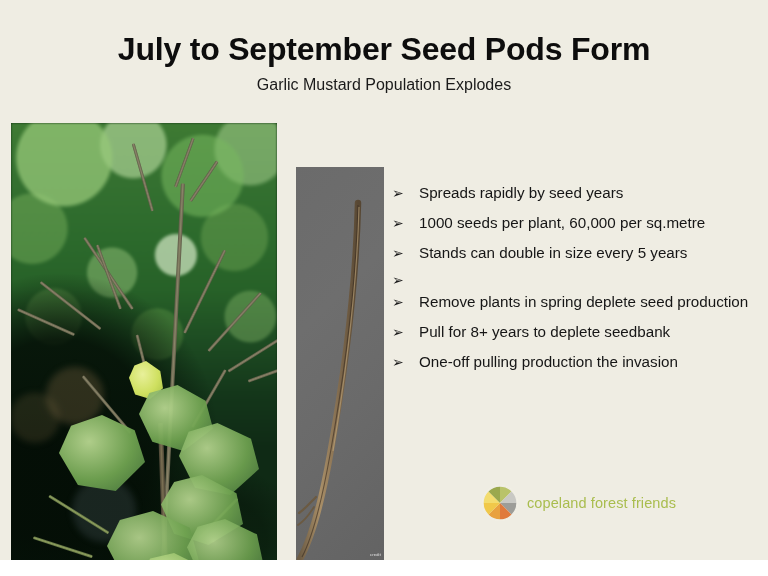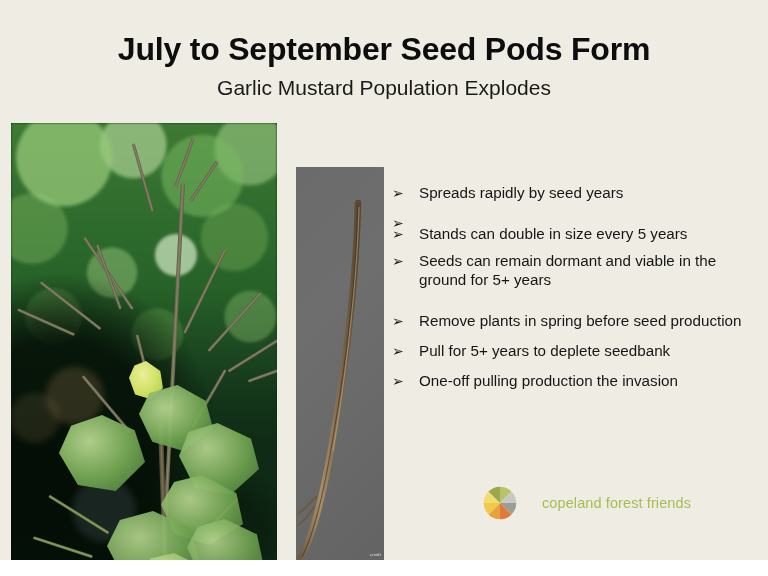--- a/index.html
+++ b/index.html
@@ -30,21 +30,21 @@
     font-family: "Liberation Sans", sans-serif;
     font-size: 32px;
     font-weight: bold;
     color: #0d0d0d;
     letter-spacing: -0.2px;
     line-height: 1.1;
   }
   #slide-subtitle {
     margin-top: 9px;
     font-family: "Liberation Sans", sans-serif;
-    font-size: 21px;
+    font-size: 16px;
     font-weight: normal;
     color: #1a1a1a;
     line-height: 1.1;
   }
 
   
   #photo-plant {
     position: absolute;
     left: 11px;
     top: 123px;
@@ -149,21 +149,21 @@
   .gap-md { height: 8px; }
   .gap-lg { height: 22px; }
 
   
   #logo {
     position: absolute;
     left: 482px;
     top: 485px;
     display: flex;
     align-items: center;
-    gap: 24px;
+    gap: 9px;
   }
   #logo-mark {
     width: 36px;
     height: 36px;
     border-radius: 50%;
     position: relative;
     overflow: hidden;
     background: #f3f1e7;
   }
   #logo-text {
@@ -260,44 +260,44 @@
   <div id="bullets">
 
     <div class="bullet">
       <span class="arrow">➢</span>
       <span>Spreads rapidly by seed years</span>
     </div>
     <div class="gap-sm"></div>
 
     <div class="bullet">
       <span class="arrow">➢</span>
+      <span>1000 seeds per plant, 60,000 per sq.metre</span>
     </div>
     <div class="gap-sm"></div>
 
     <div class="bullet">
       <span class="arrow">➢</span>
       <span>Stands can double in size every 5 years</span>
     </div>
     <div class="gap-md"></div>
 
     <div class="bullet">
       <span class="arrow">➢</span>
-      <span>Seeds can remain dormant and viable in the ground for 5+ years</span>
     </div>
     <div class="gap-lg"></div>
 
     <div class="bullet">
       <span class="arrow">➢</span>
-      <span>Remove plants in spring before seed production</span>
+      <span>Remove plants in spring deplete seed production</span>
     </div>
     <div class="gap-sm"></div>
 
     <div class="bullet">
       <span class="arrow">➢</span>
-      <span>Pull for 5+ years to deplete seedbank</span>
+      <span>Pull for 8+ years to deplete seedbank</span>
     </div>
     <div class="gap-sm"></div>
 
     <div class="bullet">
       <span class="arrow">➢</span>
       <span>One-off pulling production the invasion</span>
     </div>
   </div>
 
   <div id="logo">

